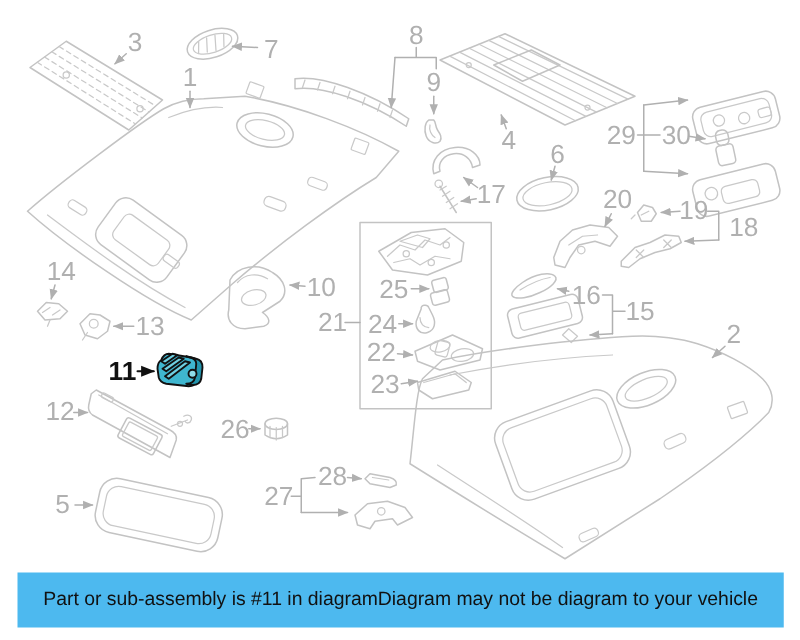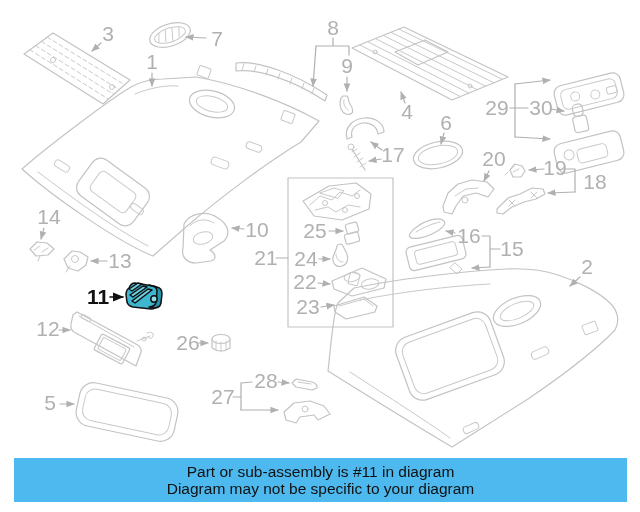--- a/index.html
+++ b/index.html
@@ -12,21 +12,21 @@
   .part{stroke:#c3c3c3;fill:none;stroke-width:1.2;stroke-linejoin:round;stroke-linecap:round;}
   .part-thin{stroke:#c9c9c9;fill:none;stroke-width:1;stroke-linejoin:round;stroke-linecap:round;}
   .callout-line{stroke:#b0b0b0;fill:none;stroke-width:1.2;stroke-linecap:round;}
   .cl{font:21px "Liberation Sans", sans-serif;fill:#b0b0b0;text-anchor:middle;}
   .clh{font:21px "Liberation Sans", sans-serif;fill:#111111;text-anchor:middle;font-weight:bold;}
   .hl{stroke:#111111;stroke-width:1.5;stroke-linejoin:round;}
   .hl-line{stroke:#111111;fill:none;stroke-width:1.6;stroke-linecap:round;}
   .banner{
     position:absolute;left:14px;top:458px;width:613px;height:44px;
     background:#4db9ef;color:#111111;
-    display:flex;flex-direction:column;align-items:center;justify-content:center;
+    display:flex;align-items:center;justify-content:center;
     font-size:15.5px;line-height:17.5px;text-align:center;
   }
 </style>
 </head>
 <body>
 
 <svg width="640" height="512" viewBox="0 0 640 512">
   <defs>
     <marker id="ag" viewBox="0 0 10 10" refX="9" refY="5" markerWidth="7" markerHeight="7" orient="auto-start-reverse">
       <path d="M0,1 L10,5 L0,9 Z" fill="#b0b0b0"></path>
@@ -411,14 +411,14 @@
     <path class="callout-line" d="M515,137 L550,139" marker-end="url(#ag)"></path>
   </g>
   <g>
     <text class="cl" x="541" y="115">30</text>
     <path class="callout-line" d="M551,109 L564,111" marker-end="url(#ag)"></path>
   </g>
 </svg>
 
 <div class="banner">
   <div>Part or sub-assembly is #11 in diagram</div>
-  <div>Diagram may not be specific to your diagram</div>
+  <div>Diagram may not be diagram to your vehicle</div>
 </div>
 
 </body></html>

